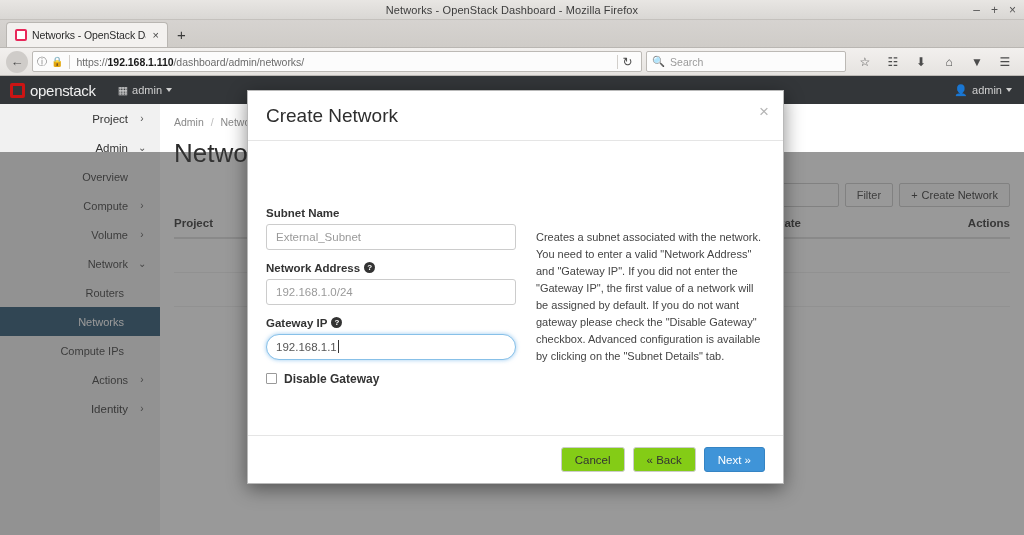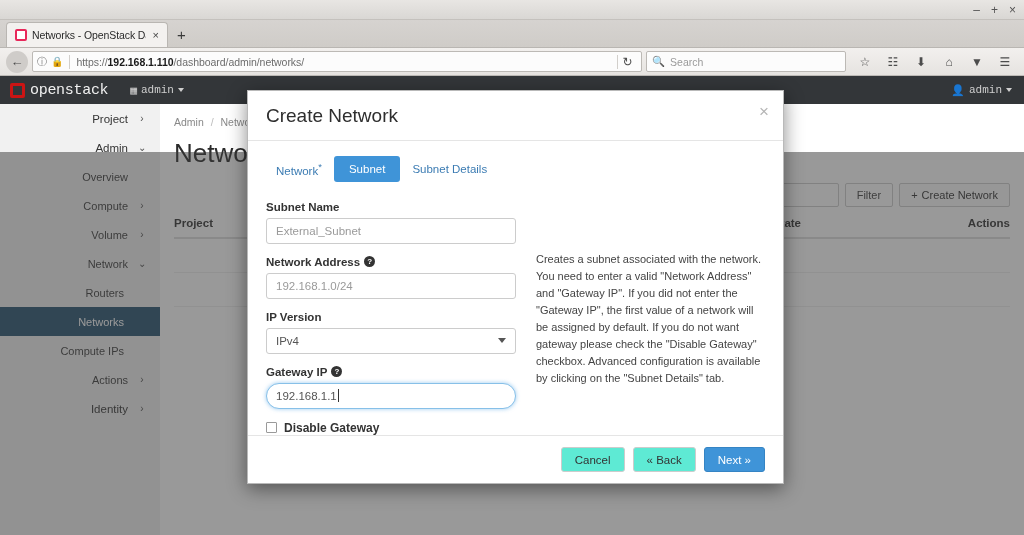--- a/index.html
+++ b/index.html
@@ -95,21 +95,21 @@
   }
 
   
   .viewport {
     position: absolute; left: 0; top: 76px; width: 1024px; height: 459px;
     background: #f5f5f5; overflow: hidden;
   }
 
   .os-header {
     height: 28px; background: #333639; display: flex;
-    align-items: center; padding: 12px 10px; position: relative; font-family: Liberation Mono, monospace;
+    align-items: center; padding: 12px 10px; position: relative;
   }
   .os-logo { display: flex; align-items: center; gap: 5px; }
   .os-logo-mark {
     width: 15px; height: 15px; border: 3px solid #cc1414; border-radius: 2px;
     background: #333639;
   }
   .os-logo-text {
     font-size: 15px; color: #f0f0f0; font-weight: 400; letter-spacing: -.3px;
   }
   .os-proj {
@@ -253,27 +253,28 @@
   .modal-foot {
     position: absolute; left: 0; bottom: 0; width: 100%; height: 48px;
     border-top: 1px solid #e5e5e5; background: #fff;
     display: flex; align-items: center; justify-content: flex-end;
     gap: 8px; padding: 0 18px;
   }
   .mbtn {
     height: 25px; padding: 0 13px; border-radius: 3px; font-size: 11.5px;
     display: flex; align-items: center; cursor: pointer;
   }
-  .mbtn.light { background: #5eead4; border: 1px solid #ccc; color: #333; }
+  .mbtn.light { background: #84cc16; border: 1px solid #ccc; color: #333; }
   .mbtn.primary { background: #3f94d8; border: 1px solid #3584c4; color: #fff; }
 </style>
 </head>
 <body>
 
 <div class="win-titlebar">
+  <span class="win-title">Networks - OpenStack Dashboard - Mozilla Firefox</span>
   <div class="win-btns">
     <span class="win-btn">–</span>
     <span class="win-btn">+</span>
     <span class="win-btn">×</span>
   </div>
 </div>
 
 <div class="tabstrip">
   <div class="tab">
     <span class="tab-favicon"></span>
@@ -404,25 +405,20 @@
   <div class="backdrop"></div>
 </div>
 
 <div class="modal">
   <div class="modal-head">
     <span class="modal-title">Create Network</span>
     <span class="modal-close">×</span>
   </div>
 
   <div class="modal-body">
-    <div class="tabs" id="dlg-tabs">
-        <div class="tab-link"><span>Network</span><sup class="req">*</sup></div>
-        <div class="tab-link active"><span>Subnet</span></div>
-        <div class="tab-link"><span>Subnet Details</span></div>
-      </div>
 
     <div class="cols">
       <div class="col-form">
 
         <div class="fld">
           <div class="fld-label">
             <span>Subnet Name</span>
           </div>
           <div class="inp">
             <span>External_Subnet</span>
@@ -432,29 +428,20 @@
         <div class="fld">
           <div class="fld-label">
             <span>Network Address</span>
             <span class="help-dot">?</span>
           </div>
           <div class="inp">
             <span>192.168.1.0/24</span>
           </div>
         </div>
 
-        <div class="fld">
-          <div class="fld-label">
-            <span>IP Version</span>
-          </div>
-          <div class="sel">
-            <span>IPv4</span>
-            <span class="arrow"></span>
-          </div>
-        </div>
 
         <div class="fld">
           <div class="fld-label">
             <span>Gateway IP</span>
             <span class="help-dot">?</span>
           </div>
           <div class="inp focused">
             <span>192.168.1.1</span>
             <span class="caret"></span>
           </div>

